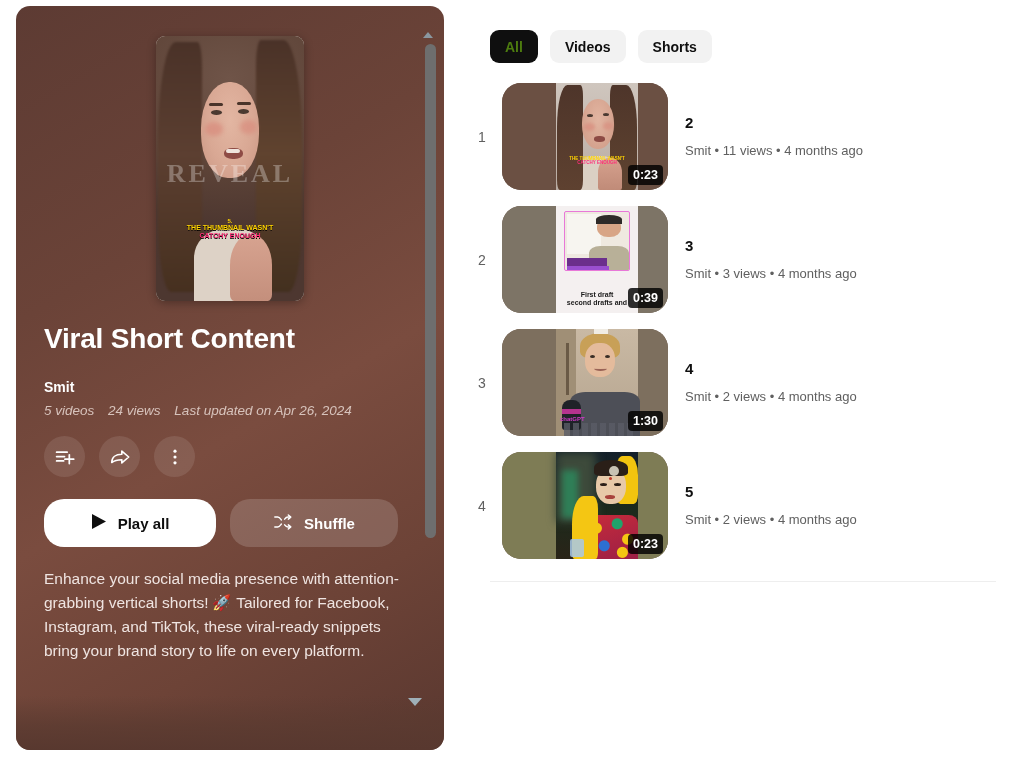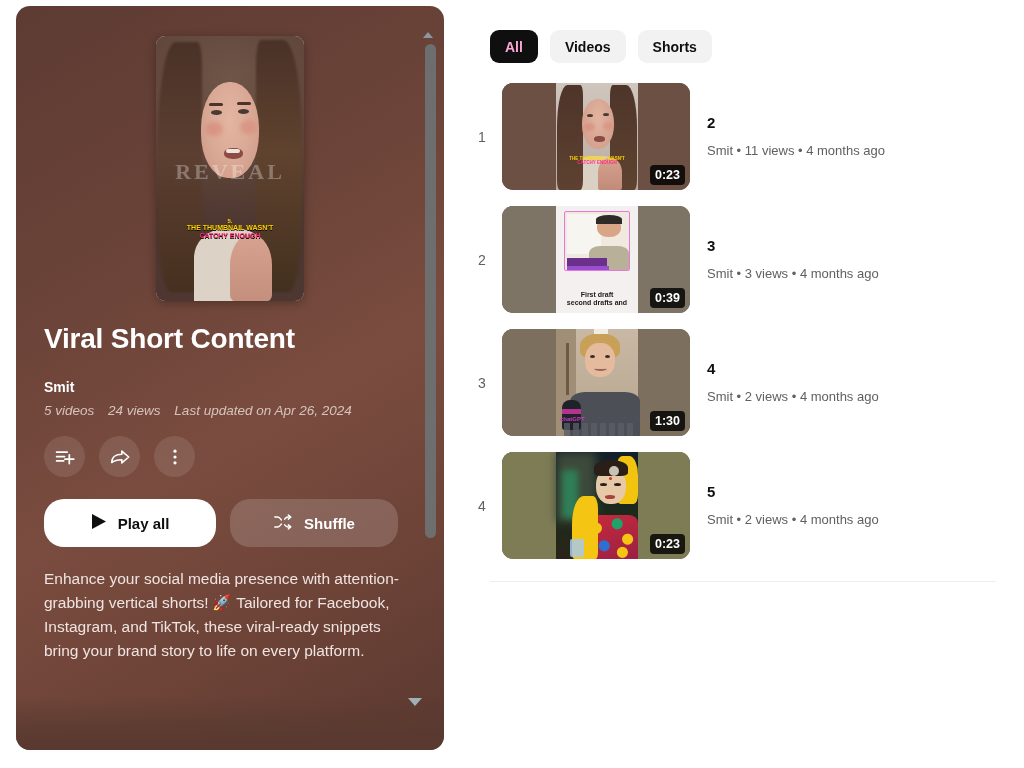--- a/index.html
+++ b/index.html
@@ -57,21 +57,21 @@
   .hero-eyeL{position:absolute;left:55px;top:74px;width:11px;height:5px;border-radius:50%;background:#4b3a31;}
   .hero-eyeR{position:absolute;left:82px;top:73px;width:11px;height:5px;border-radius:50%;background:#4b3a31;}
   .hero-brow1{position:absolute;left:53px;top:67px;width:14px;height:3px;border-radius:3px;background:#4a342a;}
   .hero-brow2{position:absolute;left:81px;top:66px;width:14px;height:3px;border-radius:3px;background:#4a342a;}
   .hero-mouth{position:absolute;left:68px;top:112px;width:19px;height:11px;border-radius:45%;background:#8e4b45;}
   .hero-teeth{position:absolute;left:70px;top:113px;width:14px;height:4px;border-radius:2px;background:#efe3dc;}
   .hero-body{position:absolute;left:38px;bottom:0;width:74px;height:72px;border-radius:40% 40% 0 0;background:#ddd2c6;}
   .hero-thumb{position:absolute;left:74px;bottom:0;width:42px;height:66px;border-radius:46% 46% 10% 10%;
     background: linear-gradient(180deg,#d7a390 0%,#c48f7c 100%);}
   .hero-wm{position:absolute;left:0;right:0;top:123px;text-align:center;
-    font-size:22px;font-weight:700;letter-spacing:3px;color:rgba(255,255,255,.30);
+    font-size:26px;font-weight:700;letter-spacing:3px;color:rgba(255,255,255,.30);
     font-family:"Liberation Serif",serif;}
   .hero-cap{position:absolute;left:0;right:0;bottom:62px;text-align:center;line-height:1.05;}
   .hero-cap .c0{display:block;font-size:6px;font-weight:700;color:#ffd400;}
   .hero-cap .c1{display:block;font-size:7px;font-weight:800;color:#ffd400;text-shadow:0 1px 0 #000;}
   .hero-cap .c2{display:block;font-size:7px;font-weight:800;color:#ff2d78;text-shadow:0 1px 0 #000;}
 
   
   .pl-title {
     margin-top: 22px;
     font-size: 28px; font-weight: 700; line-height: 1.15;
@@ -150,35 +150,35 @@
     width: 562px; height: 768px;
     background: #fff;
   }
   .chips { display: flex; gap: 12px; padding: 30px 0 0 28px; }
   .chip {
     height: 33px; padding: 0 15px; border-radius: 9px;
     display: flex; align-items: center; justify-content: center;
     font-size: 14px; font-weight: 600; cursor: pointer;
     background: #f2f2f2; color: #0f0f0f; white-space: nowrap;
   }
-  .chip.active { background: #0f0f0f; color: #f9a8d4; }
+  .chip.active { background: #0f0f0f; color: #4d7c0f; }
 
   .vid-list { padding: 16px 0 0 0; }
   .vid-row {
     display: flex; align-items: center;
     padding: 4px 10px 4px 0; margin-bottom: 8px;
     cursor: pointer;
   }
   .vid-index {
     width: 40px; flex: 0 0 40px; text-align: center;
     font-size: 14px; color: #606060;
   }
   .vid-thumb {
     position: relative; flex: 0 0 auto;
-    width: 188px; height: 107px; border-radius: 11px;
+    width: 166px; height: 107px; border-radius: 19px;
     overflow: hidden; background: #6b5546;
   }
   .tb-center {
     position: absolute; left: 54px; top: 0; width: 82px; height: 107px;
   }
   .tb-dur {
     position: absolute; right: 5px; bottom: 5px;
     background: rgba(0,0,0,.82); color: #fff;
     font-size: 12.5px; font-weight: 700; line-height: 1;
     padding: 4px 5px; border-radius: 4px;

